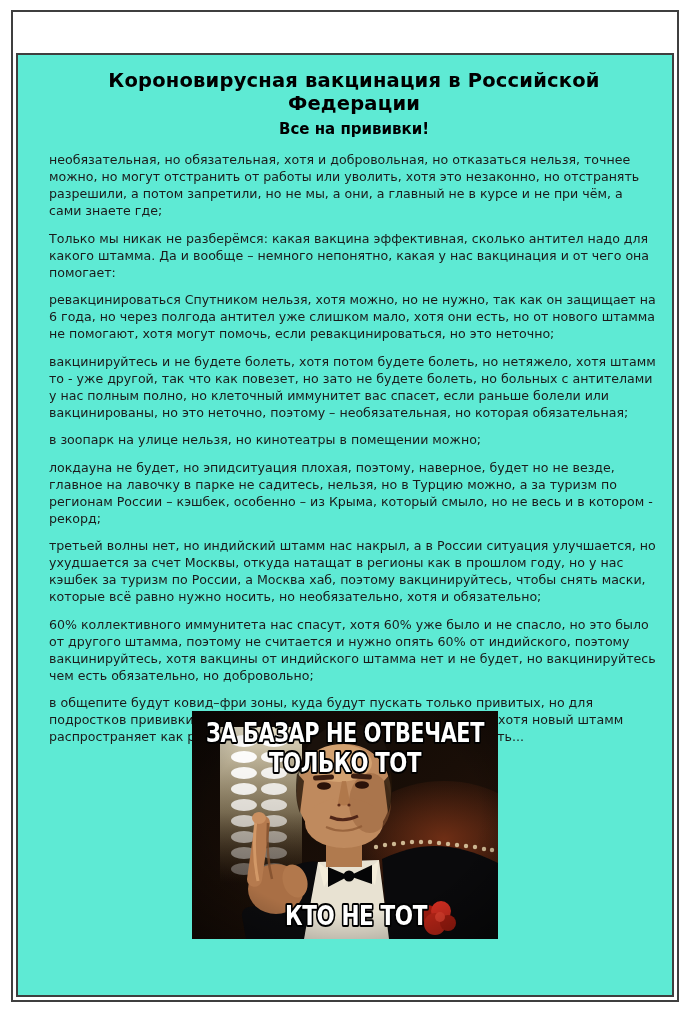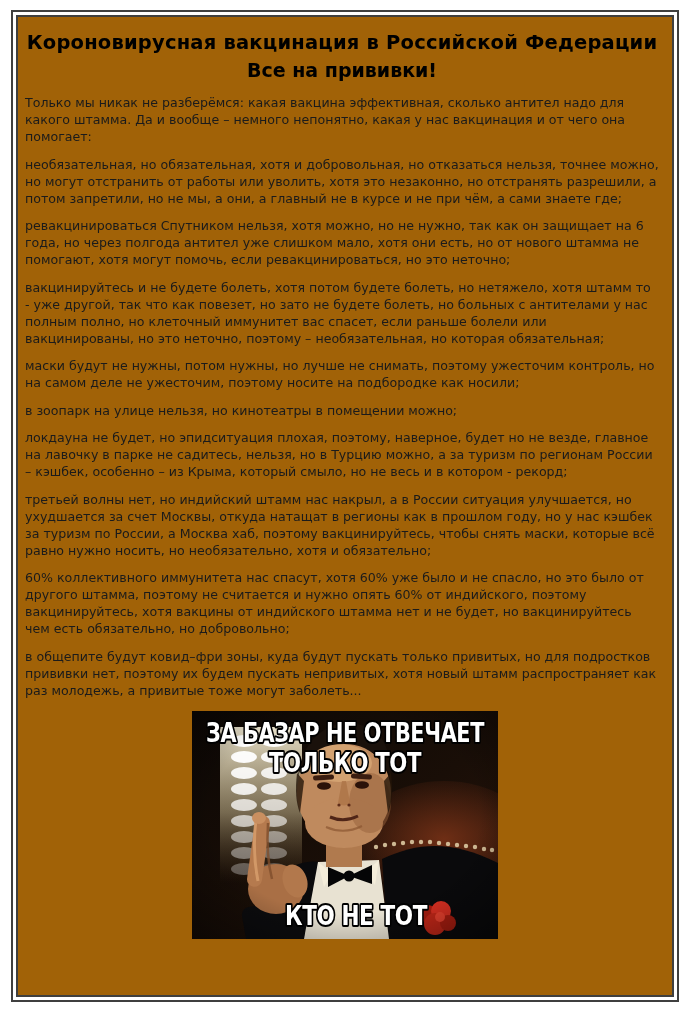--- a/index.html
+++ b/index.html
@@ -19,36 +19,37 @@
     height: 992px;
     border: 2px solid #3f3f3f;
     box-sizing: border-box;
     background: #ffffff;
   }
   .frame-inner {
     position: absolute;
     inset: 3px;
     border: 2px solid #3f3f3f;
     box-sizing: border-box;
-    padding: 8px 13px 0 7px;
+    padding: 8px 13px 0 31px;
     overflow: hidden;
-    background: #a16207;
+    background: #5eead4;
+    margin-top: 38px;
   }
   h1.title {
     margin: 6px 0 5px 0;
     text-align: center;
     font-size: 19.5px;
     font-weight: bold;
     color: #000000;
     letter-spacing: 0.2px;
   }
   h2.subtitle {
     margin: 0 0 13px 0;
     text-align: center;
-    font-size: 19px;
+    font-size: 15px;
     font-weight: bold;
     color: #000000;
   }
   .paras p {
     margin: 0 0 10.5px 0;
     font-size: 12.6px;
     line-height: 17px;
     color: #1b1b1b;
     text-align: left;
   }
@@ -75,25 +76,24 @@
 </head>
 <body>
 
 <div class="frame">
   <div class="frame-inner">
 
     <h1 class="title">Короновирусная вакцинация в Российской Федерации</h1>
     <h2 class="subtitle">Все на прививки!</h2>
 
     <div class="paras">
+      <p>необязательная, но обязательная, хотя и добровольная, но отказаться нельзя, точнее можно, но могут отстранить от работы или уволить, хотя это незаконно, но отстранять разрешили, а потом запретили, но не мы, а они, а главный не в курсе и не при чём, а сами знаете где;</p>
       <p>Только мы никак не разберёмся: какая вакцина эффективная, сколько антител надо для какого штамма. Да и вообще – немного непонятно, какая у нас вакцинация и от чего она помогает:</p>
-      <p>необязательная, но обязательная, хотя и добровольная, но отказаться нельзя, точнее можно, но могут отстранить от работы или уволить, хотя это незаконно, но отстранять разрешили, а потом запретили, но не мы, а они, а главный не в курсе и не при чём, а сами знаете где;</p>
       <p>ревакцинироваться Спутником нельзя, хотя можно, но не нужно, так как он защищает на 6 года, но через полгода антител уже слишком мало, хотя они есть, но от нового штамма не помогают, хотя могут помочь, если ревакцинироваться, но это неточно;</p>
       <p>вакцинируйтесь и не будете болеть, хотя потом будете болеть, но нетяжело, хотя штамм то - уже другой, так что как повезет, но зато не будете болеть, но больных с антителами у нас полным полно, но клеточный иммунитет вас спасет, если раньше болели или вакцинированы, но это неточно, поэтому – необязательная, но которая обязательная;</p>
-      <p>маски будут не нужны, потом нужны, но лучше не снимать, поэтому ужесточим контроль, но на самом деле не ужесточим, поэтому носите на подбородке как носили;</p>
       <p>в зоопарк на улице нельзя, но кинотеатры в помещении можно;</p>
       <p>локдауна не будет, но эпидситуация плохая, поэтому, наверное, будет но не везде, главное на лавочку в парке не садитесь, нельзя, но в Турцию можно, а за туризм по регионам России – кэшбек, особенно – из Крыма, который смыло, но не весь и в котором - рекорд;</p>
       <p>третьей волны нет, но индийский штамм нас накрыл, а в России ситуация улучшается, но ухудшается за счет Москвы, откуда натащат в регионы как в прошлом году, но у нас кэшбек за туризм по России, а Москва хаб, поэтому вакцинируйтесь, чтобы снять маски, которые всё равно нужно носить, но необязательно, хотя и обязательно;</p>
       <p>60% коллективного иммунитета нас спасут, хотя 60% уже было и не спасло, но это было от другого штамма, поэтому не считается и нужно опять 60% от индийского, поэтому вакцинируйтесь, хотя вакцины от индийского штамма нет и не будет, но вакцинируйтесь чем есть обязательно, но добровольно;</p>
       <p>в общепите будут ковид–фри зоны, куда будут пускать только привитых, но для подростков прививки нет, поэтому их будем пускать непривитых, хотя новый штамм распространяет как раз молодежь, а привитые тоже могут заболеть...</p>
     </div>
 
     <div class="meme-wrap">
       <svg width="306" height="228" viewBox="0 0 306 228" xmlns="http://www.w3.org/2000/svg">
         <defs>

